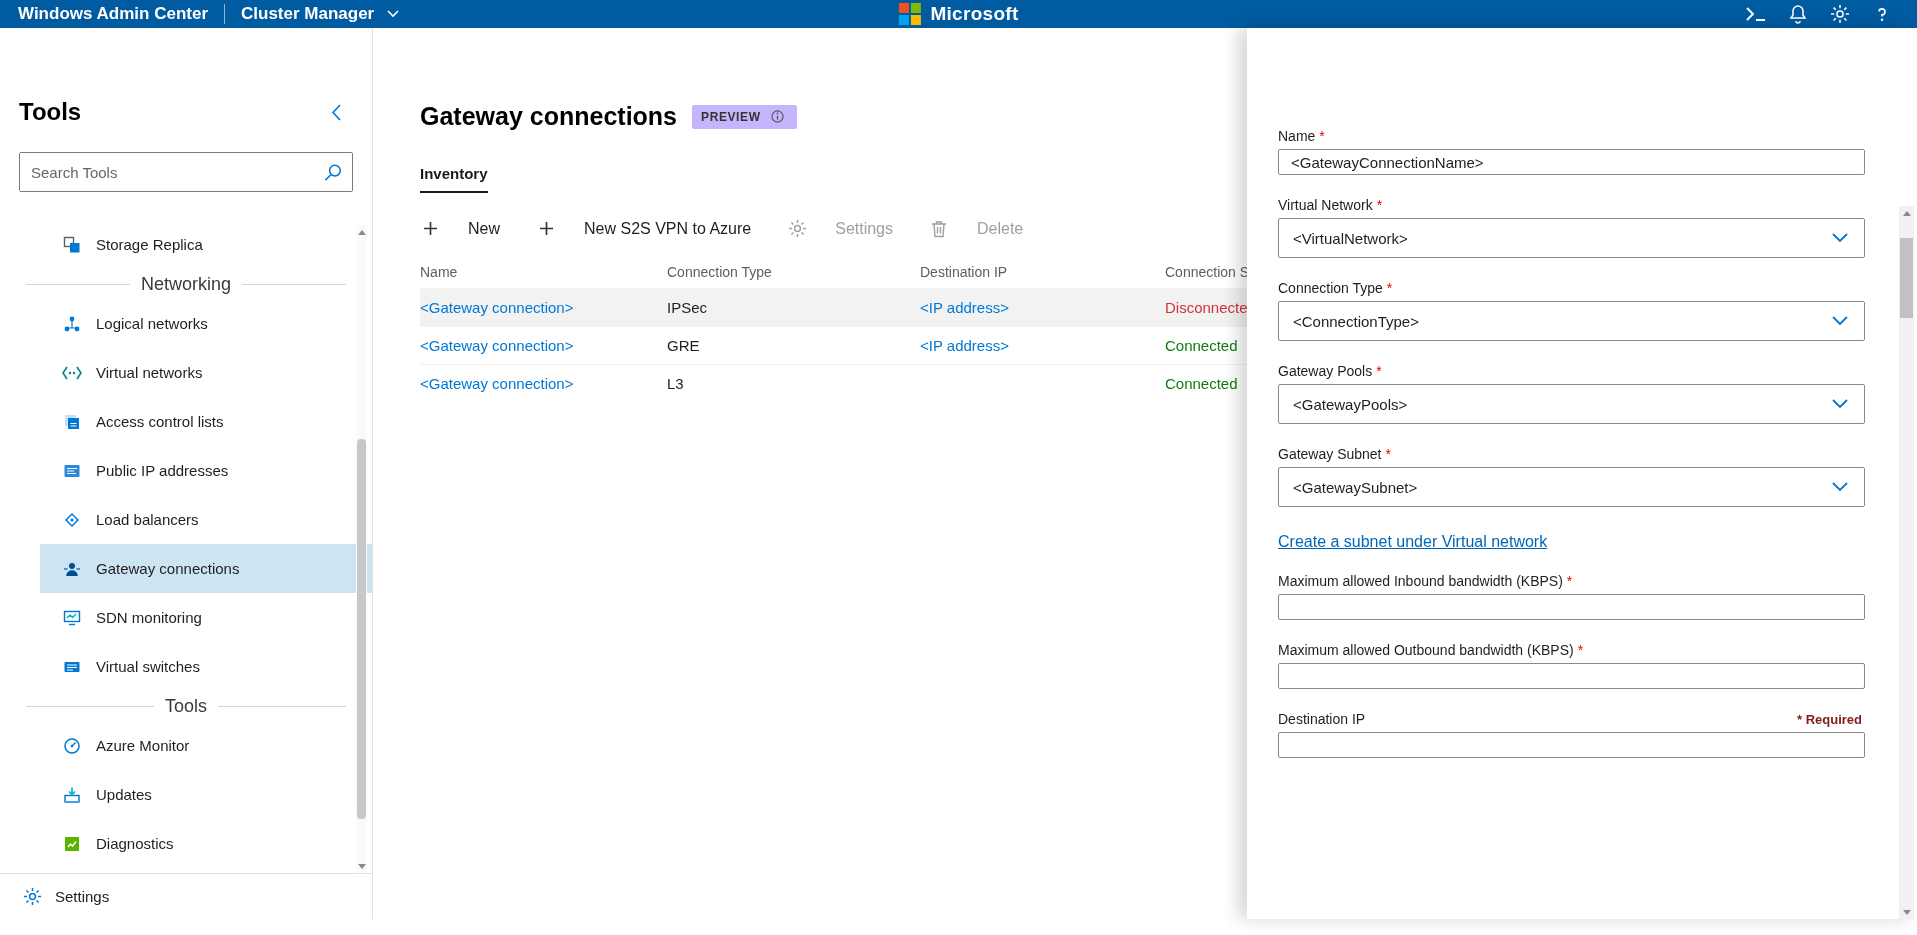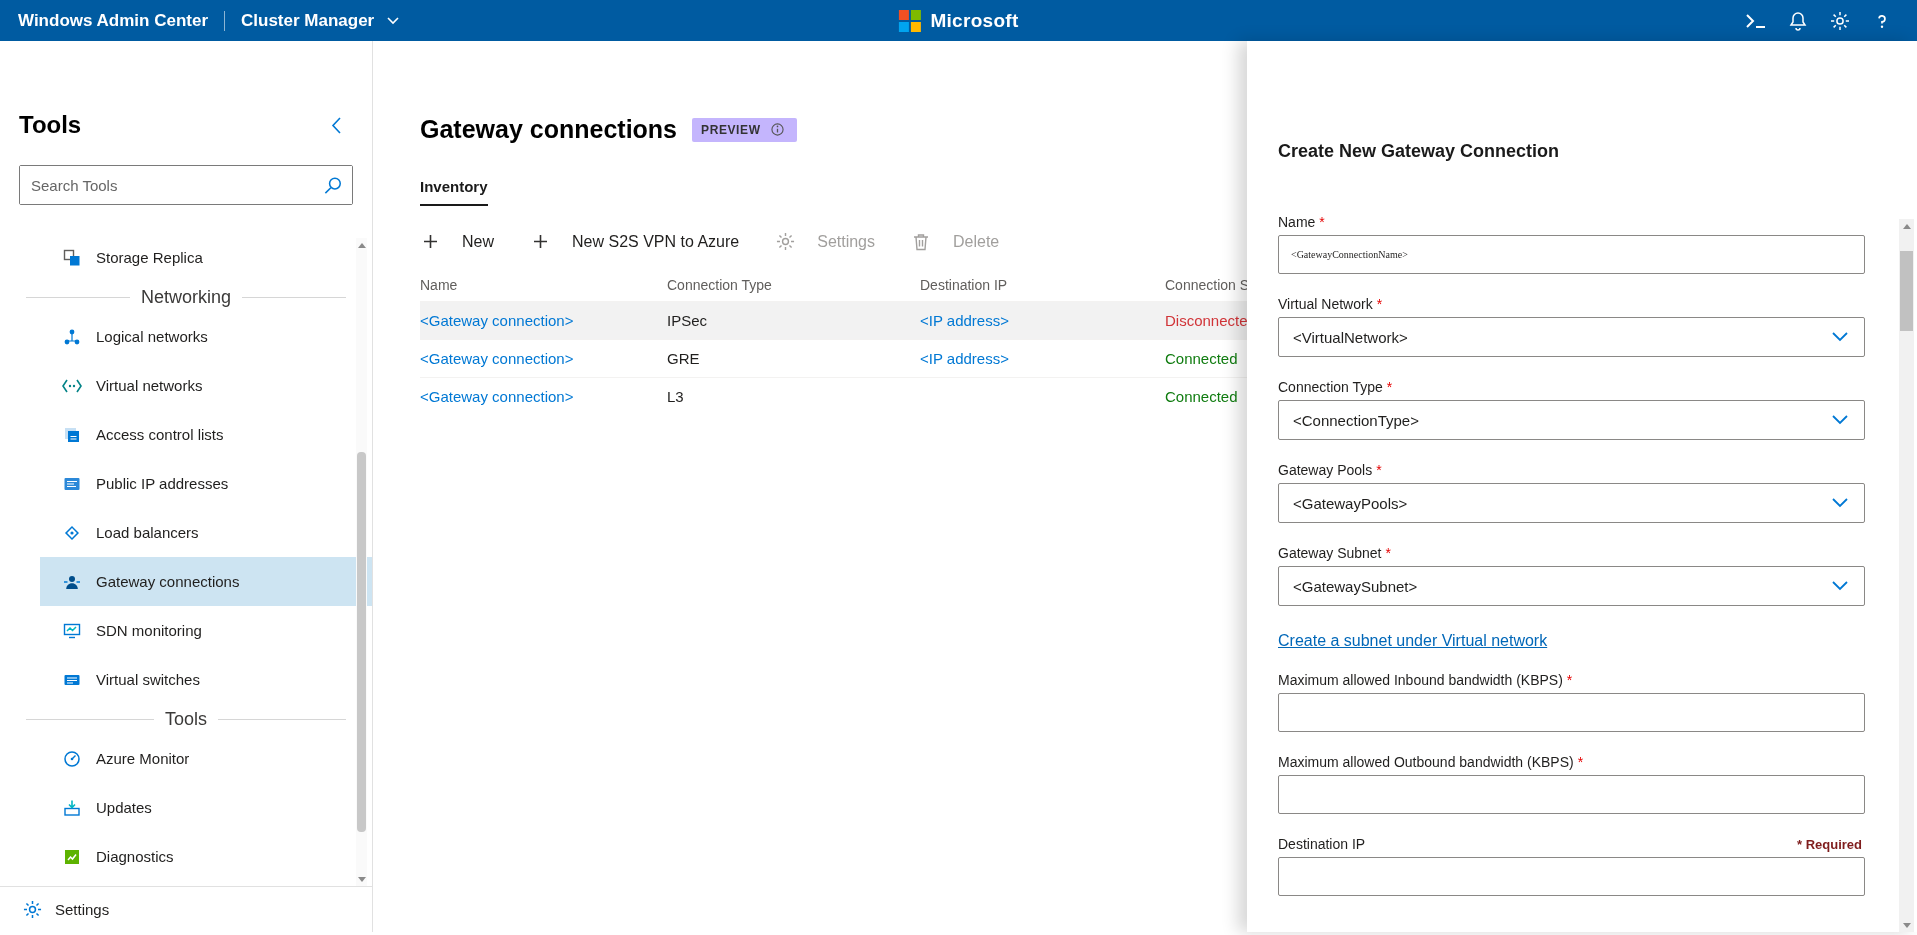--- a/index.html
+++ b/index.html
@@ -1,20 +1,20 @@
 <!DOCTYPE html>
 <html><head>
 <meta charset="utf-8">
 <style>
   * { margin:0; padding:0; box-sizing:border-box; }
   html,body { width:1917px; height:935px; overflow:hidden; background:#fff;
               font-family:"Liberation Sans", sans-serif; color:#201f1e; }
 
   
-  .topbar { height:41px; background:#005ba1; color:#fff; display:flex; align-items:center;
+  .topbar { height:28px; background:#005ba1; color:#fff; display:flex; align-items:center;
             padding:0 14px 0 18px; position:relative; }
   .hdr-left { display:flex; align-items:center; gap:16px; font-size:17px; font-weight:700; }
   .hdr-sep { width:1px; height:20px; background:rgba(255,255,255,.55); }
   .hdr-context { display:flex; align-items:center; gap:9px; cursor:pointer; }
   .hdr-center { position:absolute; left:50%; top:0; height:100%; transform:translateX(-50%);
                 display:flex; align-items:center; gap:10px; }
   .mslogo { display:grid; grid-template-columns:10px 10px; grid-template-rows:10px 10px; gap:2px; }
   .mslogo span { display:block; width:10px; height:10px; }
   .ms-word { font-size:19px; font-weight:700; letter-spacing:.3px; }
   .hdr-right { margin-left:auto; display:flex; align-items:center; }
@@ -64,43 +64,43 @@
   .main { flex:1; padding:74px 0 0 47px; position:relative; overflow:hidden; }
   .page-head { display:flex; align-items:center; gap:15px; }
   .page-title { font-size:25px; font-weight:700; color:#000; }
   .preview-badge { background:#c4b5fd; color:#333; font-size:12px; font-weight:700;
                    letter-spacing:.6px; padding:5px 9px; border-radius:2px;
                    display:inline-flex; align-items:center; gap:7px; }
   .tabs { margin-top:34px; }
   .tab { display:inline-block; font-size:15px; font-weight:700; color:#1a1a1a;
          padding-bottom:9px; border-bottom:2px solid #1a1a1a; cursor:pointer; }
   .toolbar { margin-top:26px; display:flex; align-items:center; gap:36px; }
-  .tbtn { display:flex; align-items:center; gap:22px; font-size:16px; color:#201f1e;
+  .tbtn { display:flex; align-items:center; gap:28px; font-size:16px; color:#201f1e;
           background:none; border:none; cursor:pointer; font-family:inherit; }
   .tbtn.disabled { color:#a19f9d; cursor:default; }
   .grid { margin-top:18px; width:1090px; }
   .grid-header, .grid-row { display:grid; grid-template-columns:247px 253px 245px 345px; }
   .grid-header { height:32px; align-items:center; color:#605e5c; font-size:14px; }
   .grid-row { height:38px; align-items:center; font-size:15px; border-top:1px solid #f3f2f1;
               cursor:pointer; }
   .grid-row.shaded { background:#f2f2f2; }
   .gcell { white-space:nowrap; overflow:hidden; padding-right:12px; }
   .cell-link { color:#0078d4; }
 
   
   .panel { position:absolute; left:1247px; top:0; width:670px; height:891px; background:#fff;
            box-shadow:-9px 0 16px rgba(0,0,0,.16); padding:100px 53px 0 31px; z-index:5;
            overflow:hidden; }
   .panel-title { font-size:18px; font-weight:700; color:#1a1a1a; margin-bottom:52px; }
   .fld { margin-bottom:22px; }
   .fld-label { font-size:14px; color:#201f1e; margin-bottom:5px; display:flex; align-items:baseline; }
   .req { color:#e50000; margin-left:4px; }
   .side-note { margin-left:auto; color:#7f1d1d; font-weight:700; font-size:13px; padding-right:2px; }
-  .f-input { width:587px; height:39px; border:1px solid #8a8886; border-radius:2px; font-size:10px;
-             padding:0 12px; color:#201f1e; font-family:Liberation Serif, serif; outline:none; background:#fff; }
+  .f-input { width:587px; height:26px; border:1px solid #8a8886; border-radius:2px; font-size:15px;
+             padding:0 12px; color:#201f1e; font-family:Liberation Sans, sans-serif; outline:none; background:#fff; }
   .f-select { width:587px; height:40px; border:1px solid #8a8886; border-radius:2px; display:flex;
               align-items:center; justify-content:space-between; padding:0 14px; font-size:15px;
               cursor:pointer; background:#fff; }
   .panel-link { display:inline-block; color:#0067b8; text-decoration:underline; font-size:16px;
                 margin:4px 0 22px; cursor:pointer; }
 </style>
 </head>
 <body>
 
 <header class="topbar" style="background: rgb(0, 91, 161);">
@@ -398,21 +398,20 @@
             <div class="gcell cell-link">&lt;Gateway connection&gt;</div>
             <div class="gcell">L3</div>
             <div class="gcell cell-link"></div>
             <div class="gcell" style="color:#107c10">Connected</div>
           </div>
         </div>
     </div>
   </main>
 
   <section class="panel">
-    <h2 class="panel-title">Create New Gateway Connection</h2>
     <form id="panel-form"><div class="fld"><div class="fld-label">
             <span>Name</span>
             <span class="req">*</span>
           </div><input class="f-input" value="&lt;GatewayConnectionName&gt;" style=""></div><div class="fld">
           <div class="fld-label">
             <span>Virtual Network</span>
             <span class="req">*</span>
           </div>
           <div class="f-select">
             <span>&lt;VirtualNetwork&gt;</span>

